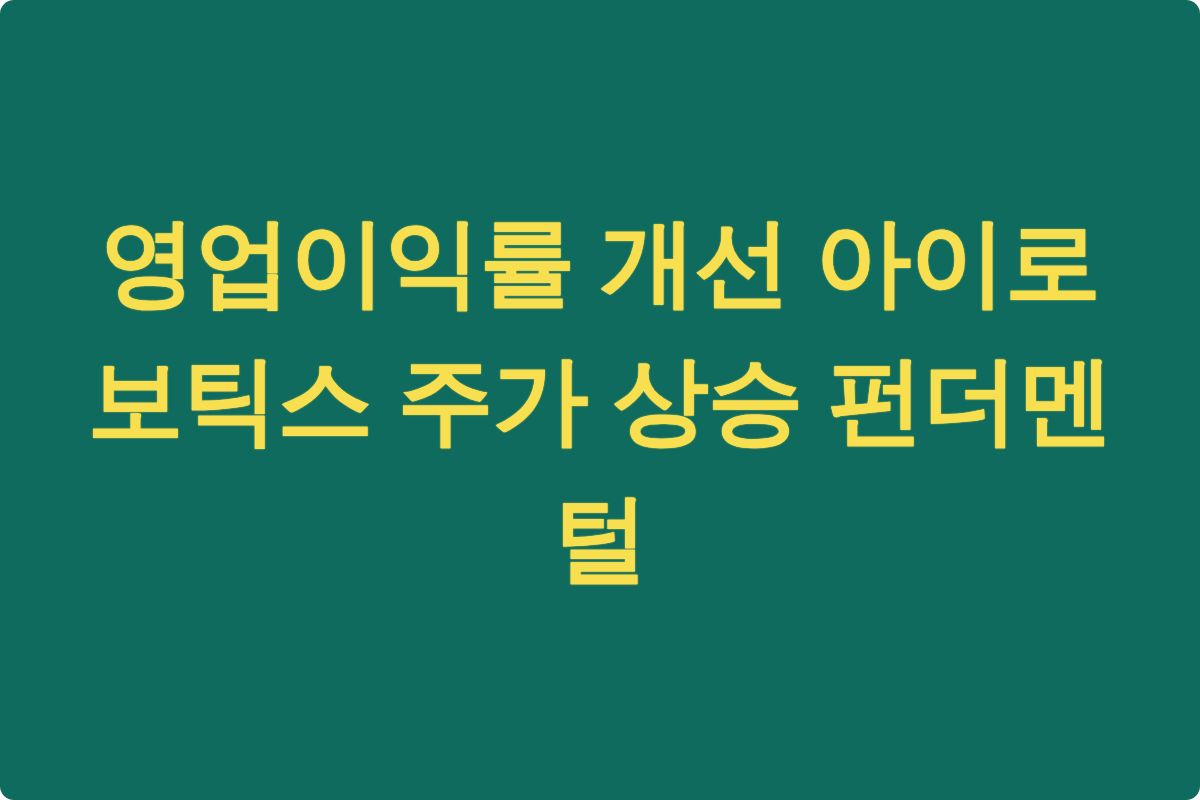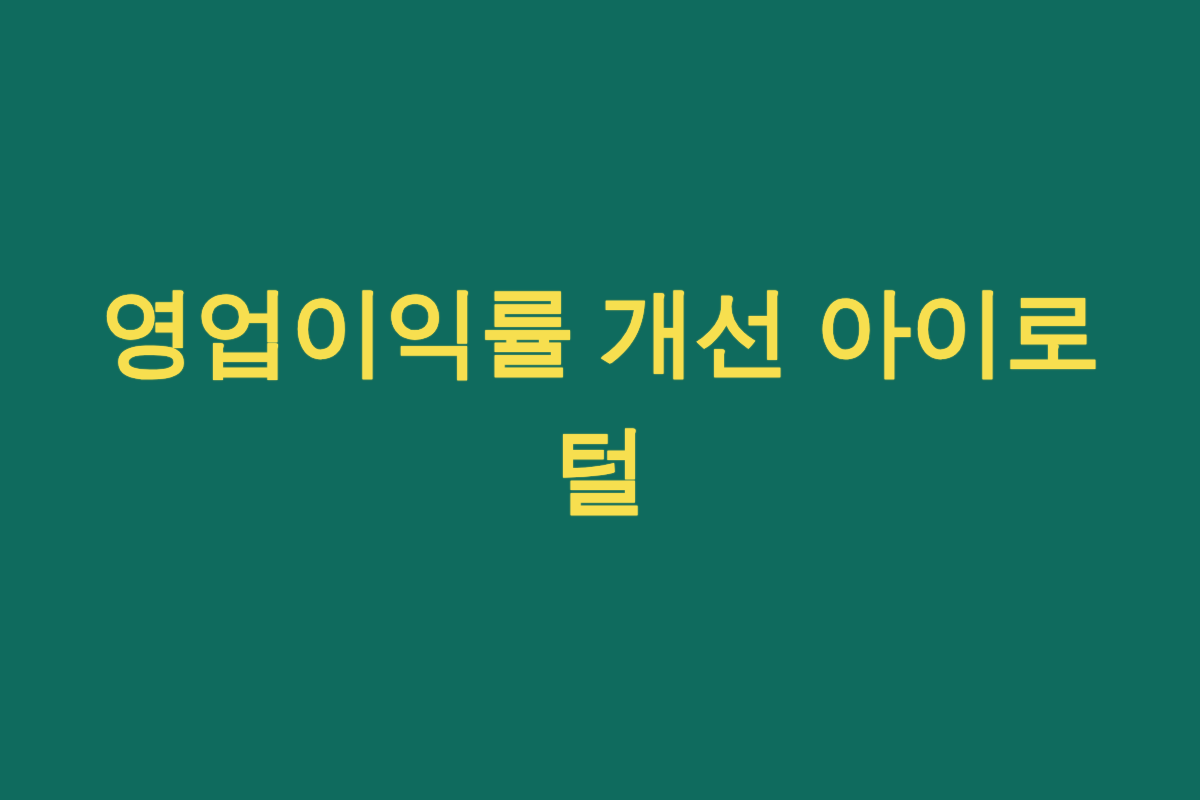--- a/index.html
+++ b/index.html
@@ -19,20 +19,21 @@
   #thumbnail-canvas {
     position: relative;
     width: 1200px;
     height: 800px;
     background: #0F6B5E;
     display: flex;
     align-items: center;
     justify-content: flex-start;
     box-sizing: border-box;
     padding: 0 63px;
+    border-radius: 14px;
   }
 
   
   #headline-block {
     width: 100%;
     text-align: center;
     display: flex;
     flex-direction: column;
     align-items: center;
     justify-content: center;
@@ -64,17 +65,18 @@
 </style>
 </head>
 <body>
 
 <div id="thumbnail-canvas" style="background: rgb(15, 107, 94); width: 1200px; height: 800px;">
 
   <div id="headline-block">
 
     <h1 id="headline-text" style="color: rgb(247, 223, 79); font-size: 96px; line-height: 1.44; text-align: center; text-shadow: rgb(247, 223, 79) 0px 0px 1px, rgba(247, 223, 79, 0.55) 0px 0px 2px;">
       <span class="headline-line">영업이익률 개선 아이로</span>
+      <span class="headline-line">보틱스 주가 상승 펀더멘</span>
       <span class="headline-line">털</span>
     </h1>
 
   </div>
 </div>
 
 </body></html>

